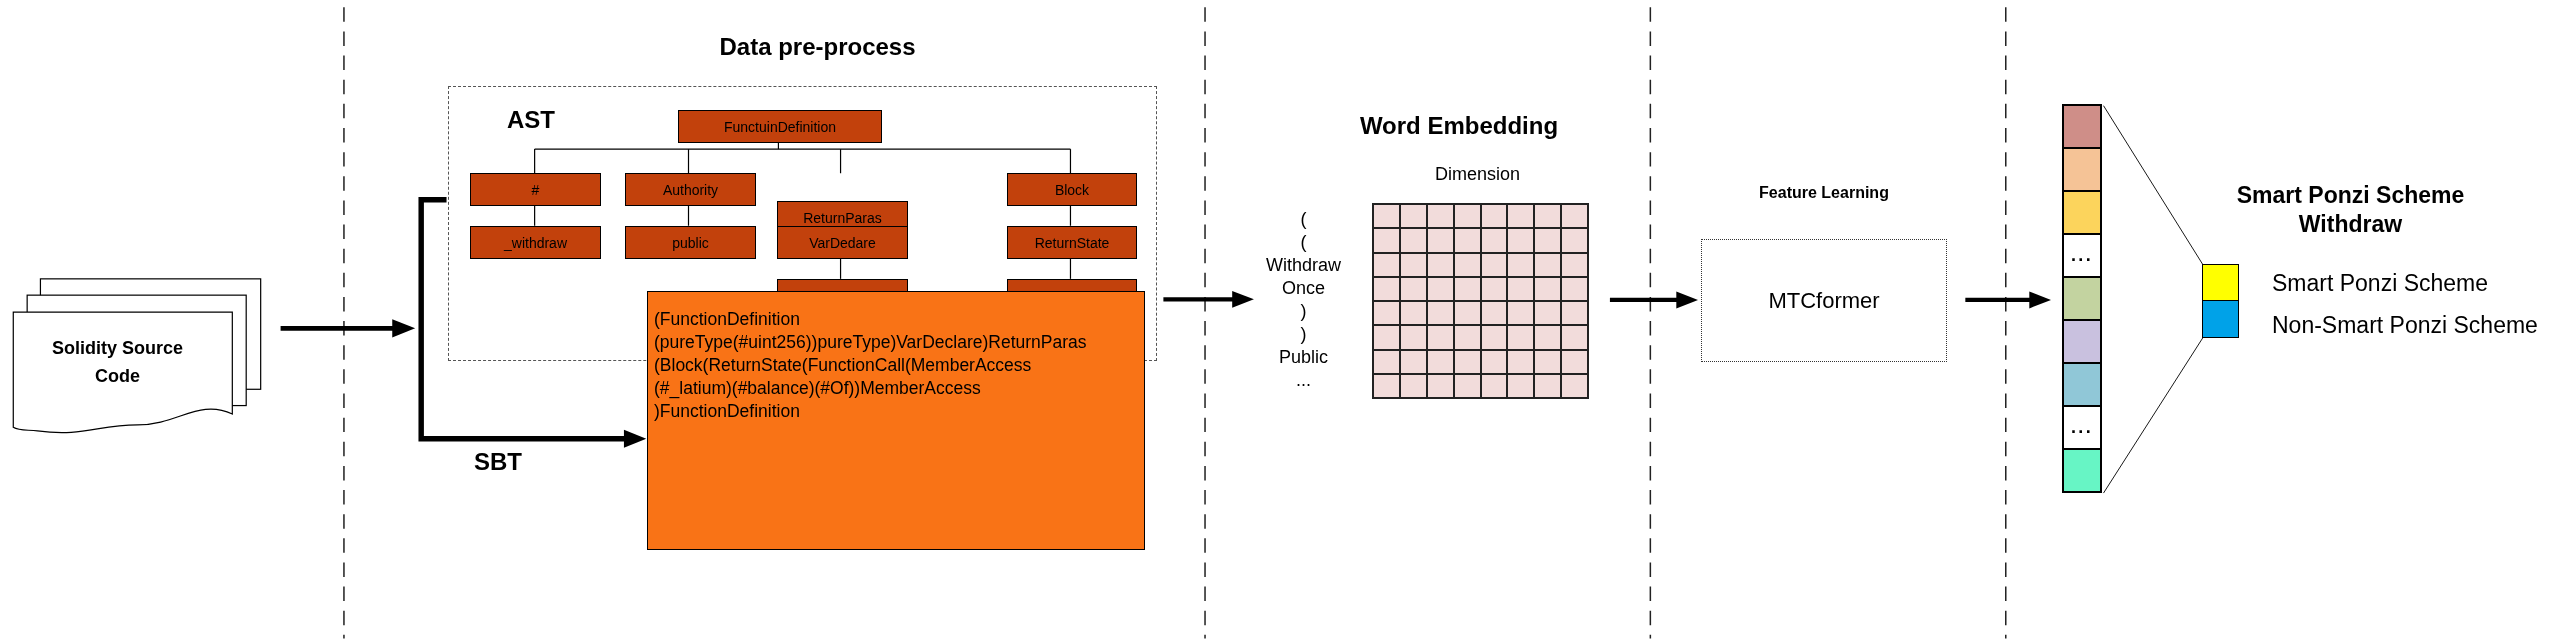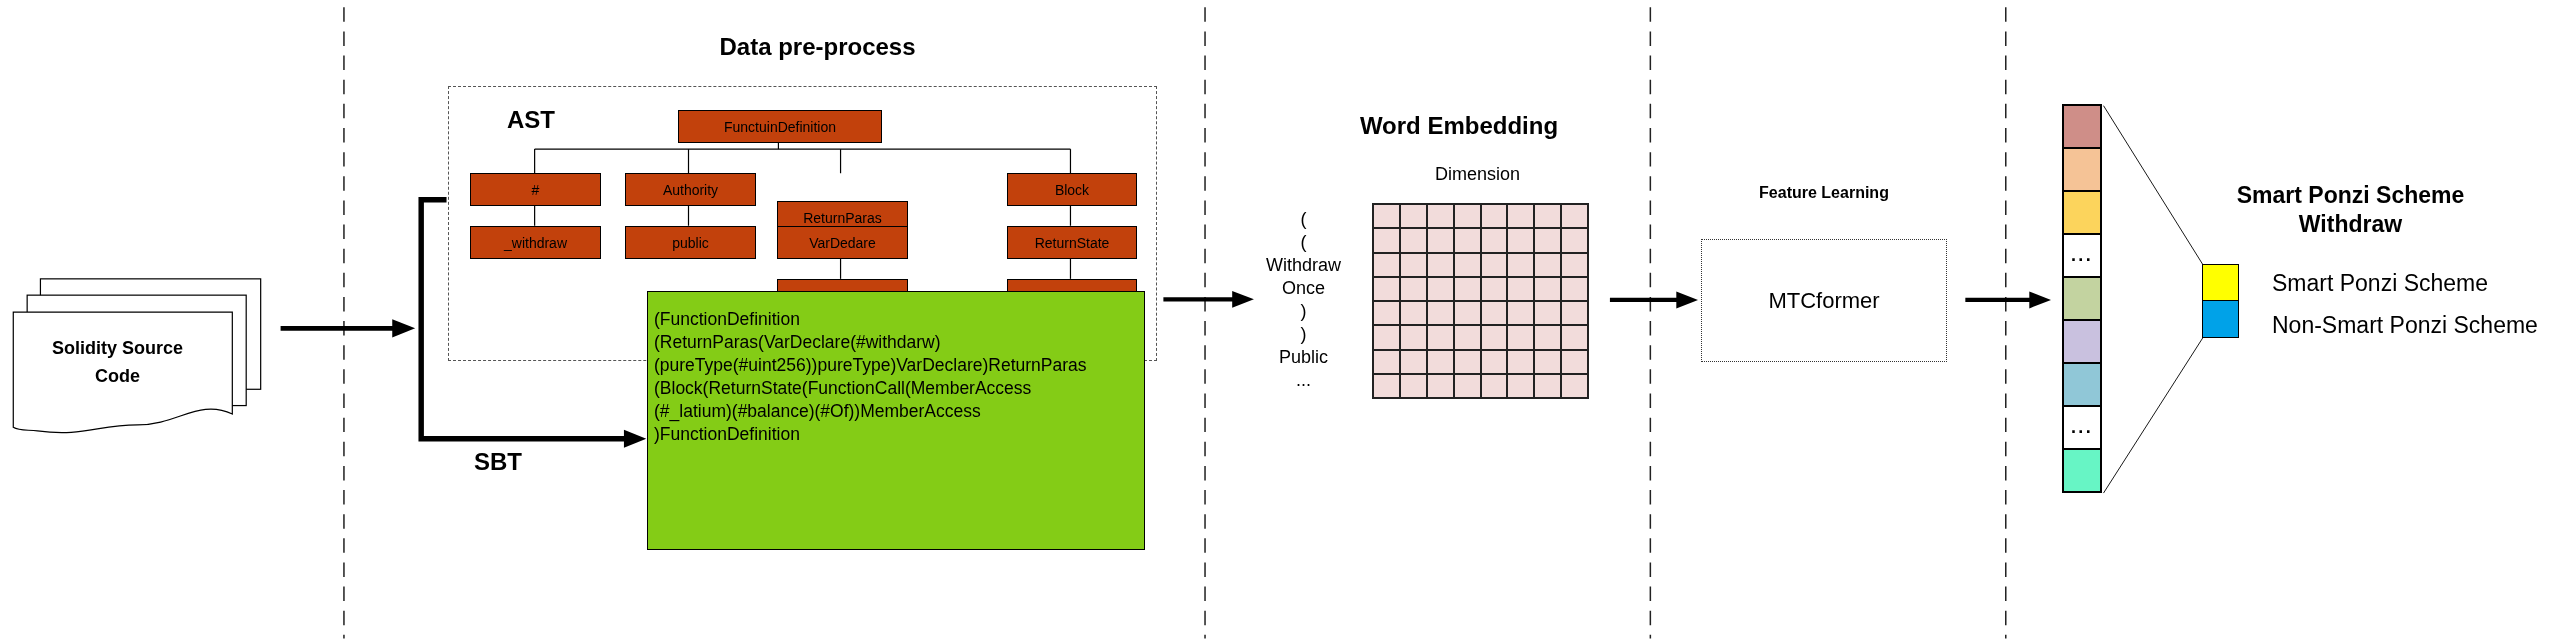--- a/index.html
+++ b/index.html
@@ -6,21 +6,21 @@
   body{width:2576px;height:644px;position:relative;overflow:hidden;
        font-family:"Liberation Sans", sans-serif;color:#000;}
   .abs{position:absolute;}
   .stage{position:absolute;left:0;top:0;width:2576px;height:644px;}
   svg.underlay{position:absolute;left:0;top:0;z-index:1;}
   .node{position:absolute;z-index:2;background:#c2410c;border:1.2px solid #000;
         display:flex;align-items:center;justify-content:center;
         font-size:14px;white-space:nowrap;}
   .dashedbox{position:absolute;z-index:0;border:1.2px dashed #555;background:transparent;}
   .title-bold{position:absolute;z-index:3;font-weight:bold;text-align:center;white-space:nowrap;}
-  .sbtbox{position:absolute;z-index:5;background:#84cc16;border:1.8px solid #000;
+  .sbtbox{position:absolute;z-index:5;background:#f97316;border:1.8px solid #000;
           font-size:17.5px;line-height:23px;padding:15.7px 4.8px 0 6px;white-space:nowrap;}
   .doc-text{position:absolute;z-index:4;font-weight:bold;font-size:18px;line-height:28px;
             text-align:center;}
   .tokens{position:absolute;z-index:2;display:flex;flex-direction:column;align-items:center;
           font-size:18px;line-height:23px;text-align:center;}
   .wegrid{position:absolute;z-index:2;display:grid;border:0.6px solid #222;}
   .wegrid .cell{border:0.6px solid #222;}
   .mtcbox{position:absolute;z-index:2;background:#fff;border:1.2px dotted #333;
           display:flex;align-items:center;justify-content:center;font-size:22px;}
   .veccol{position:absolute;z-index:2;display:flex;flex-direction:column;border:0.6px solid #000;}
@@ -114,21 +114,20 @@
   <div class="node" style="left:470px;top:226px;width:129px;height:31px;">_withdraw</div>
   <div class="node" style="left:625px;top:226px;width:129px;height:31px;">public</div>
   <div class="node" style="left:777px;top:226px;width:129px;height:31px;">VarDedare</div>
   <div class="node" style="left:1007px;top:226px;width:128px;height:31px;">ReturnState</div>
 
   <div class="node" style="left:777px;top:279px;width:129px;height:31px;"></div>
   <div class="node" style="left:1007px;top:279px;width:128px;height:31px;"></div>
 
   <div class="sbtbox" style="left:647px;top:291px;width:498px;height:259px;box-sizing:border-box;">
     <div>(FunctionDefinition</div>
-    <div>(ReturnParas(VarDeclare(#withdarw)</div>
     <div>(pureType(#uint256))pureType)VarDeclare)ReturnParas</div>
     <div>(Block(ReturnState(FunctionCall(MemberAccess</div>
     <div>(#_latium)(#balance)(#Of))MemberAccess</div>
     <div>)FunctionDefinition</div>
   </div>
 
   <div class="title-bold" style="left:465px;top:448px;width:66px;font-size:24px;">SBT</div>
 
   <div class="title-bold" style="left:1355px;top:112px;width:208px;font-size:24px;">Word Embedding</div>
 

